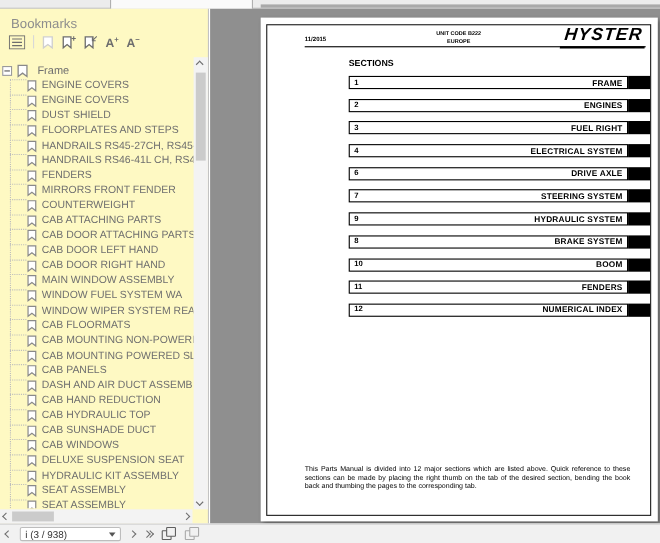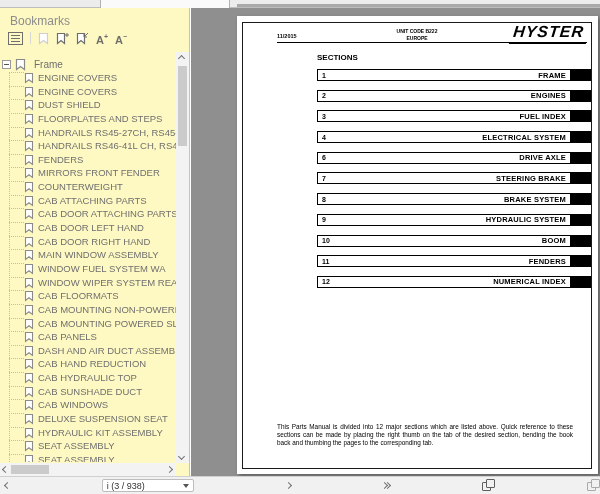--- a/index.html
+++ b/index.html
@@ -89,21 +89,21 @@
   .snum   { font-size:7px;   font-weight:bold; }
   .slabel { font-size:7.5px; font-weight:bold; letter-spacing:.2px; }
   .stab { width:20px; background:#000; }
 
   .pfooter { position:absolute; left:34px; right:18px; top:400px; font-size:6.4px;
              line-height:8px; text-align:justify; }
 
   
   .bottombar { position:absolute; left:0; top:476px; width:600px; height:18px;
                background:#f1f1f1; border-top:1px solid #d0d0d0;
-               display:flex; align-items:center; padding-left:5px; gap:8px;justify-content:space-between; }
+               display:flex; align-items:center; padding-left:5px; gap:8px; }
   .pagebox { width:92px; height:13px; background:#fff; border:1px solid #bdbdbd;
              border-radius:2px; display:flex; align-items:center;
              justify-content:space-between; padding:0 4px; }
   .pagebox .ptext { font-size:9px; color:#333; }
   .caret { width:0; height:0; border-left:3px solid transparent;
            border-right:3px solid transparent; border-top:4px solid #555; }
   .dblchev { display:inline-flex; }
   .dblchev .chev + .chev { margin-left:-2px; }
   .icon-pages { position:relative; width:13px; height:13px; }
   .icon-pages .b { position:absolute; width:9px; height:9px; background:#f1f1f1;
@@ -476,56 +476,56 @@
               <div class="srow">
                 <div class="sbox">
                   <span class="snum">2</span>
                   <span class="slabel">ENGINES</span>
                 </div>
                 <div class="stab"></div>
               </div>
               <div class="srow">
                 <div class="sbox">
                   <span class="snum">3</span>
-                  <span class="slabel">FUEL INDEX</span>
+                  <span class="slabel">FUEL RIGHT</span>
                 </div>
                 <div class="stab"></div>
               </div>
               <div class="srow">
                 <div class="sbox">
                   <span class="snum">4</span>
                   <span class="slabel">ELECTRICAL SYSTEM</span>
                 </div>
                 <div class="stab"></div>
               </div>
               <div class="srow">
                 <div class="sbox">
                   <span class="snum">6</span>
                   <span class="slabel">DRIVE AXLE</span>
                 </div>
                 <div class="stab"></div>
               </div>
               <div class="srow">
                 <div class="sbox">
                   <span class="snum">7</span>
-                  <span class="slabel">STEERING BRAKE</span>
+                  <span class="slabel">STEERING SYSTEM</span>
+                </div>
+                <div class="stab"></div>
+              </div>
+              <div class="srow">
+                <div class="sbox">
+                  <span class="snum">9</span>
+                  <span class="slabel">HYDRAULIC SYSTEM</span>
                 </div>
                 <div class="stab"></div>
               </div>
               <div class="srow">
                 <div class="sbox">
                   <span class="snum">8</span>
                   <span class="slabel">BRAKE SYSTEM</span>
-                </div>
-                <div class="stab"></div>
-              </div>
-              <div class="srow">
-                <div class="sbox">
-                  <span class="snum">9</span>
-                  <span class="slabel">HYDRAULIC SYSTEM</span>
                 </div>
                 <div class="stab"></div>
               </div>
               <div class="srow">
                 <div class="sbox">
                   <span class="snum">10</span>
                   <span class="slabel">BOOM</span>
                 </div>
                 <div class="stab"></div>
               </div>

